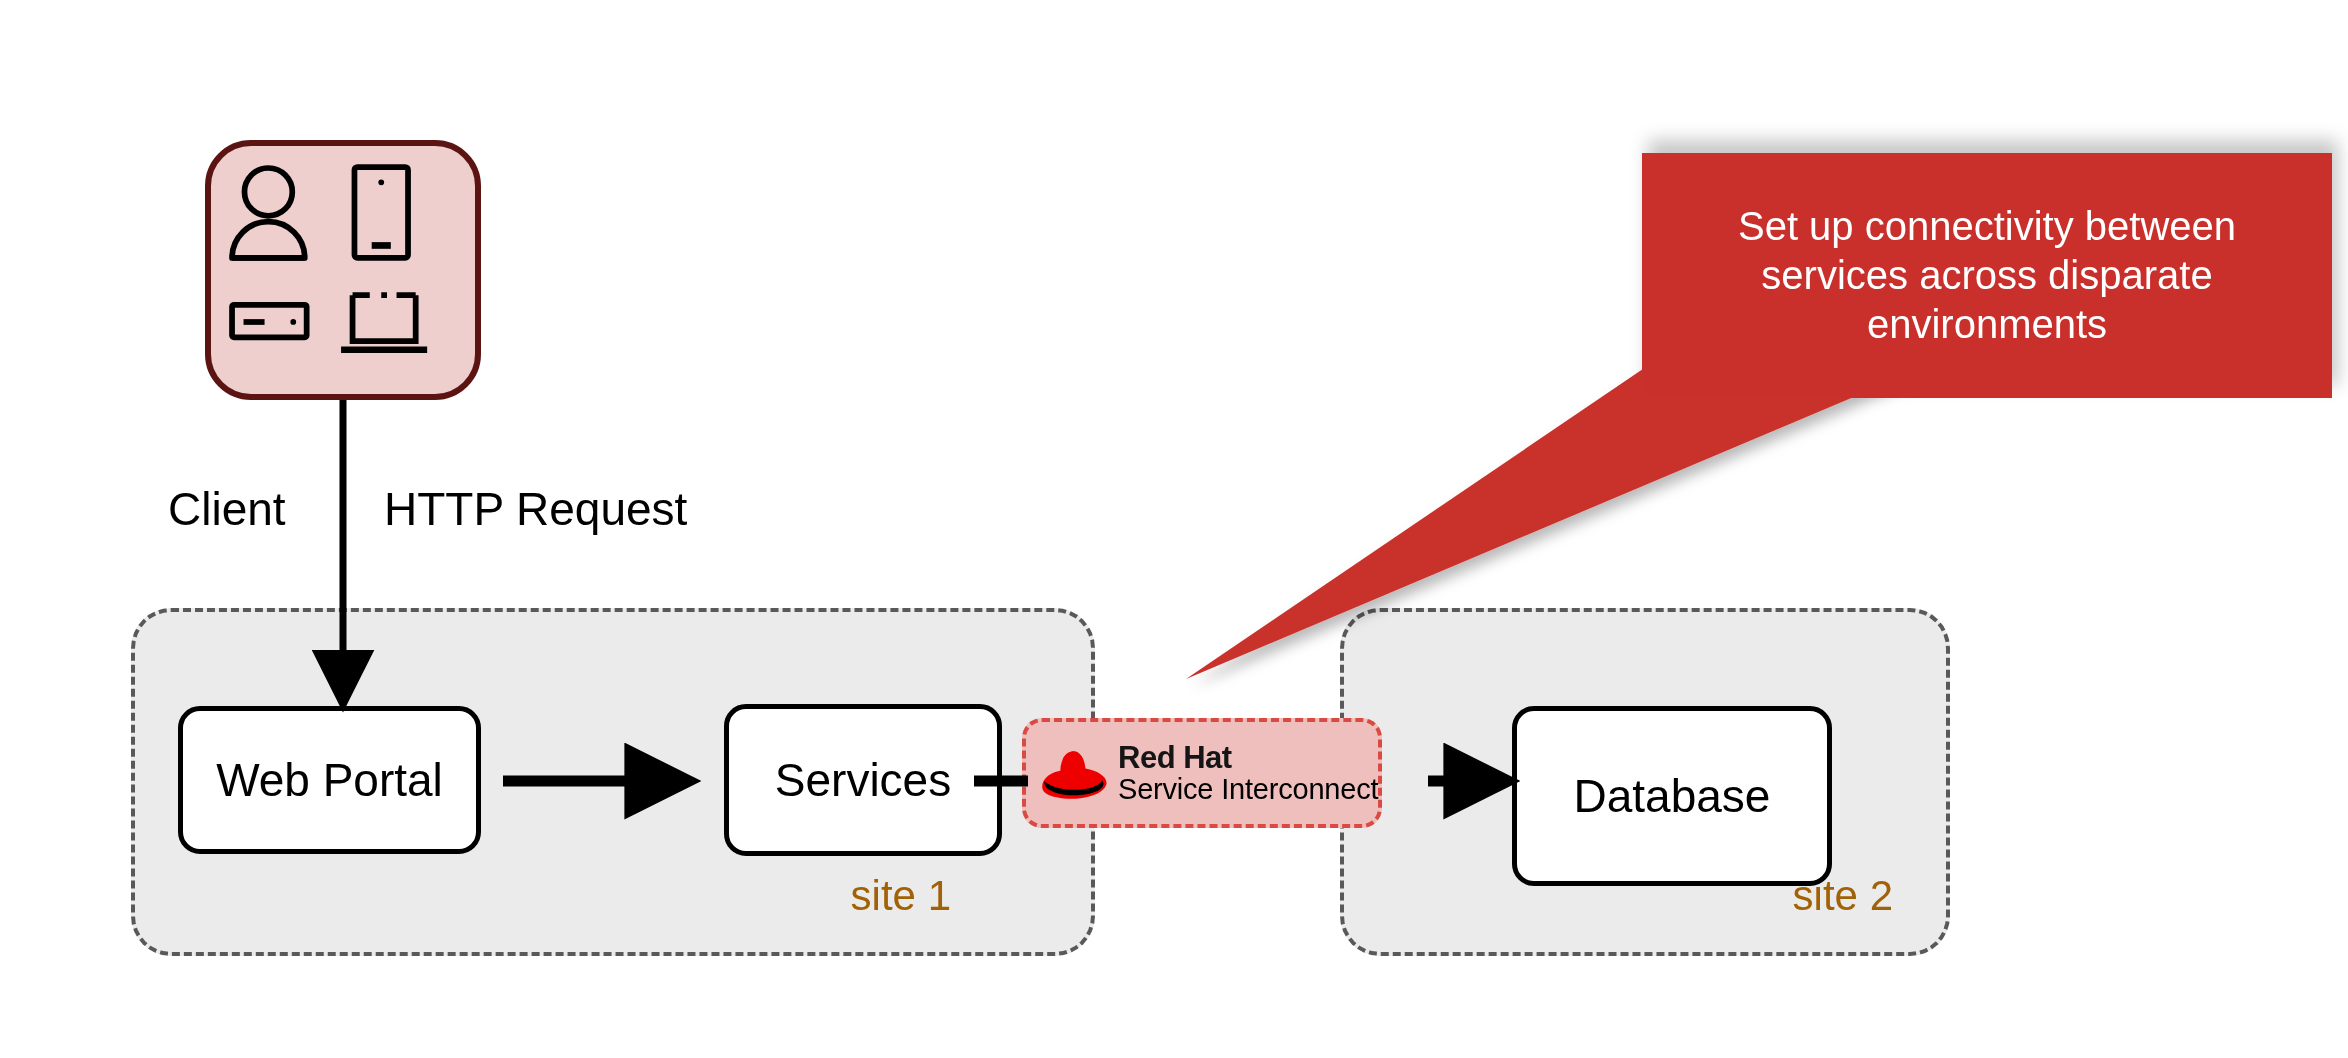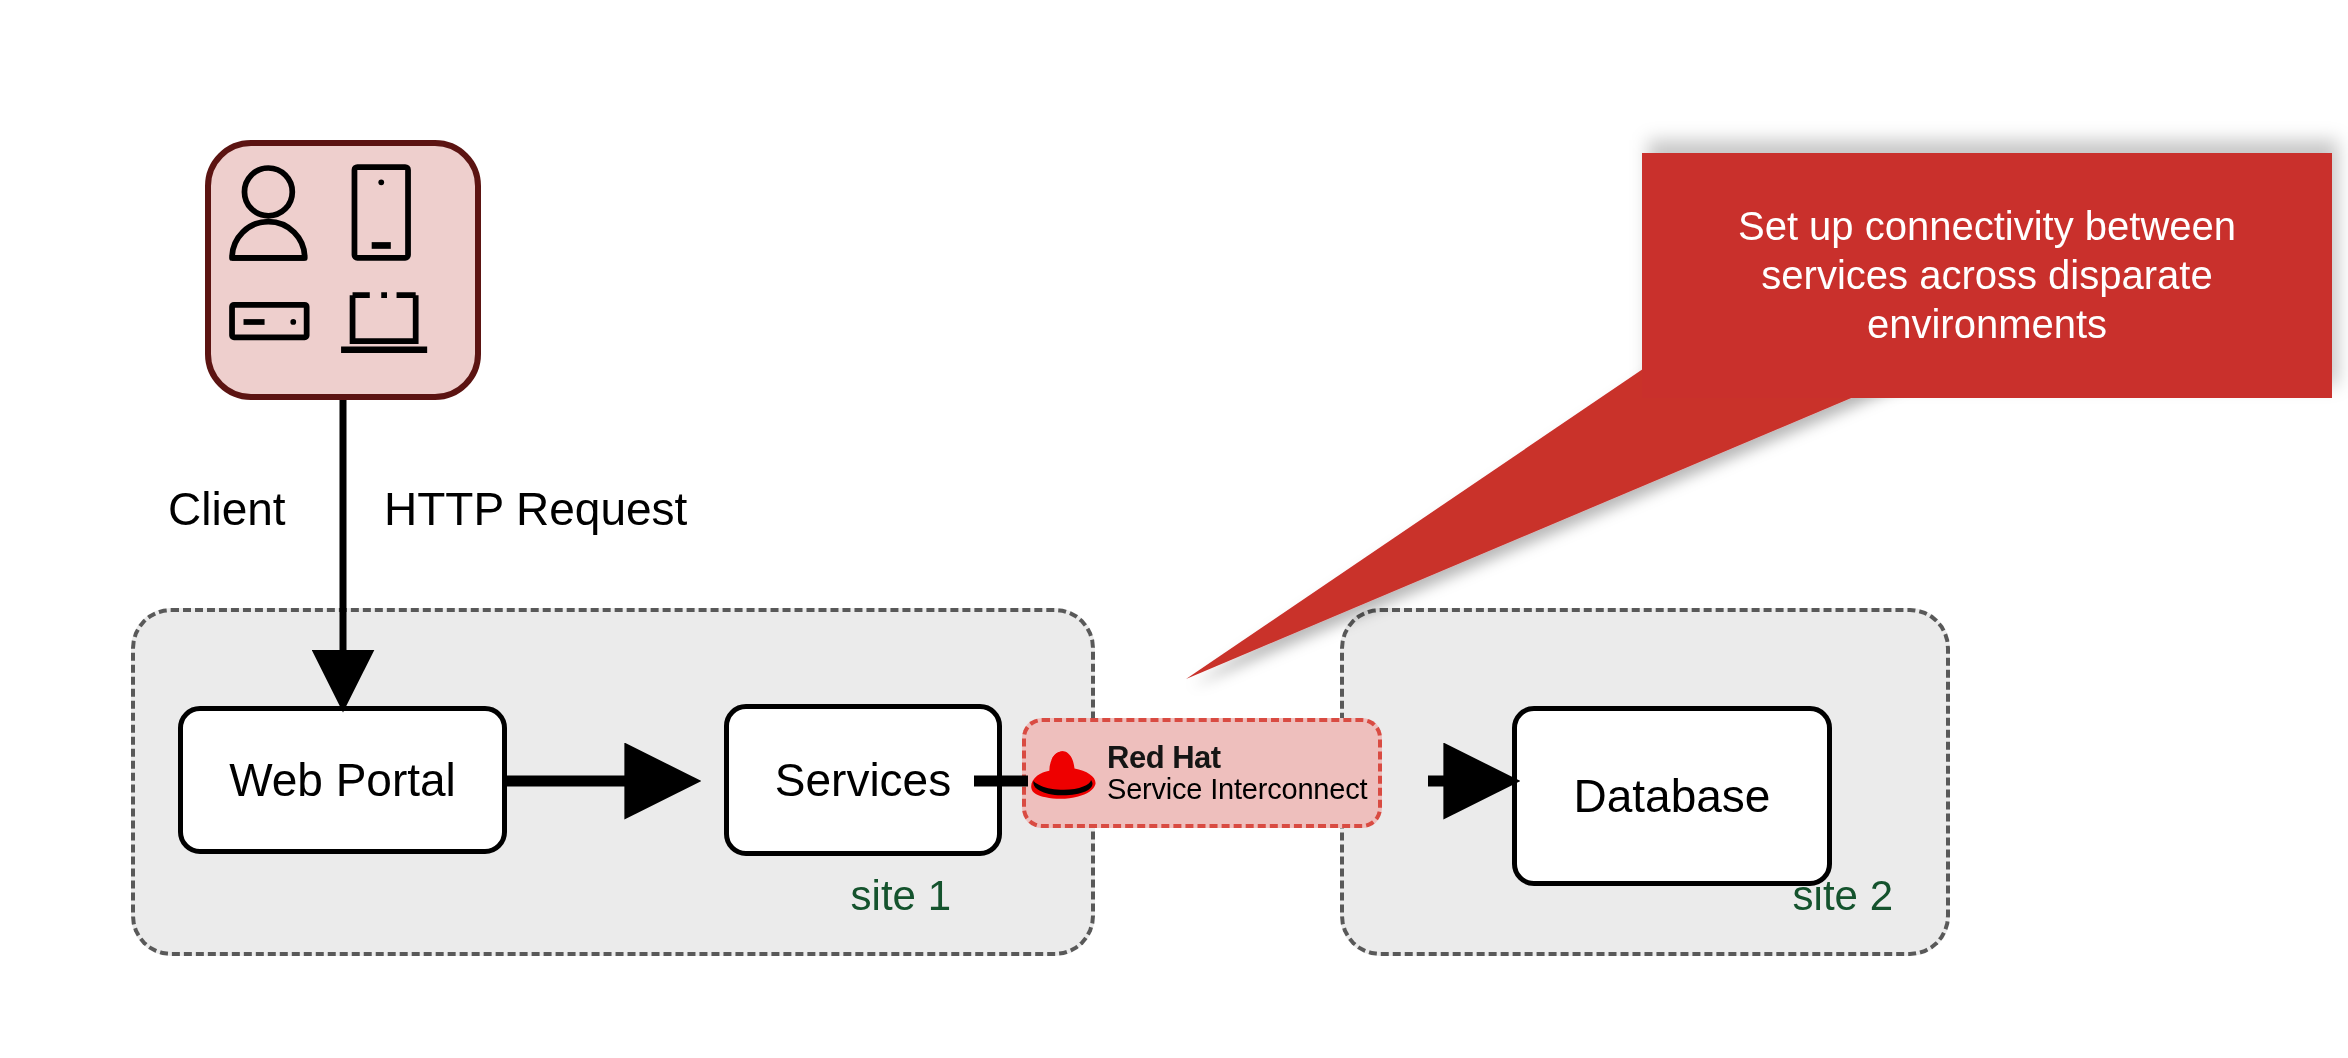--- a/index.html
+++ b/index.html
@@ -44,59 +44,59 @@
     border: 4px dashed #595959;
     border-radius: 40px;
     box-sizing: border-box;
   }
   #site-1 { left: 131px; top: 608px; width: 964px; height: 348px; }
   #site-2 { left: 1340px; top: 608px; width: 610px; height: 348px; }
 
   .site-label {
     position: absolute;
     font-size: 42px;
-    color: #14532d;
+    color: #a16207;
     letter-spacing: 0px;
     white-space: nowrap;
   }
   #site-1-label { left: 951px; top: 872px; transform: translateX(-100%); }
   #site-2-label { left: 1893px; top: 872px; transform: translateX(-100%); }
 
   
   .node {
     position: absolute;
     background: #ffffff;
     border: 5px solid #000000;
     border-radius: 22px;
     box-sizing: border-box;
     display: flex;
     align-items: center;
     justify-content: center;
     font-size: 46px;
     color: #000000;
     white-space: nowrap;
   }
-  #node-web-portal { left: 178px; top: 706px; width: 329px; height: 148px; }
+  #node-web-portal { left: 178px; top: 706px; width: 303px; height: 148px; }
   #node-services   { left: 696px; top: 704px; width: 278px; height: 152px; margin-left: 28px; }
   #node-database   { left: 1512px; top: 706px; width: 320px; height: 180px; }
 
   
   #interconnect {
     position: absolute;
     left: 1022px;
     top: 718px;
     width: 360px;
     height: 110px;
     background: #eebfbd;
     border: 4px dashed #d94b42;
     border-radius: 20px;
     box-sizing: border-box;
     display: flex;
     align-items: center;
-    padding-left: 1px;
+    padding-left: 12px;
   }
   .rh-logo {
     width: 72px;
     height: 54px;
     flex: 0 0 auto;
     margin-right: 8px;
     margin-top: 4px;
   }
   .rh-text {
     display: flex;

